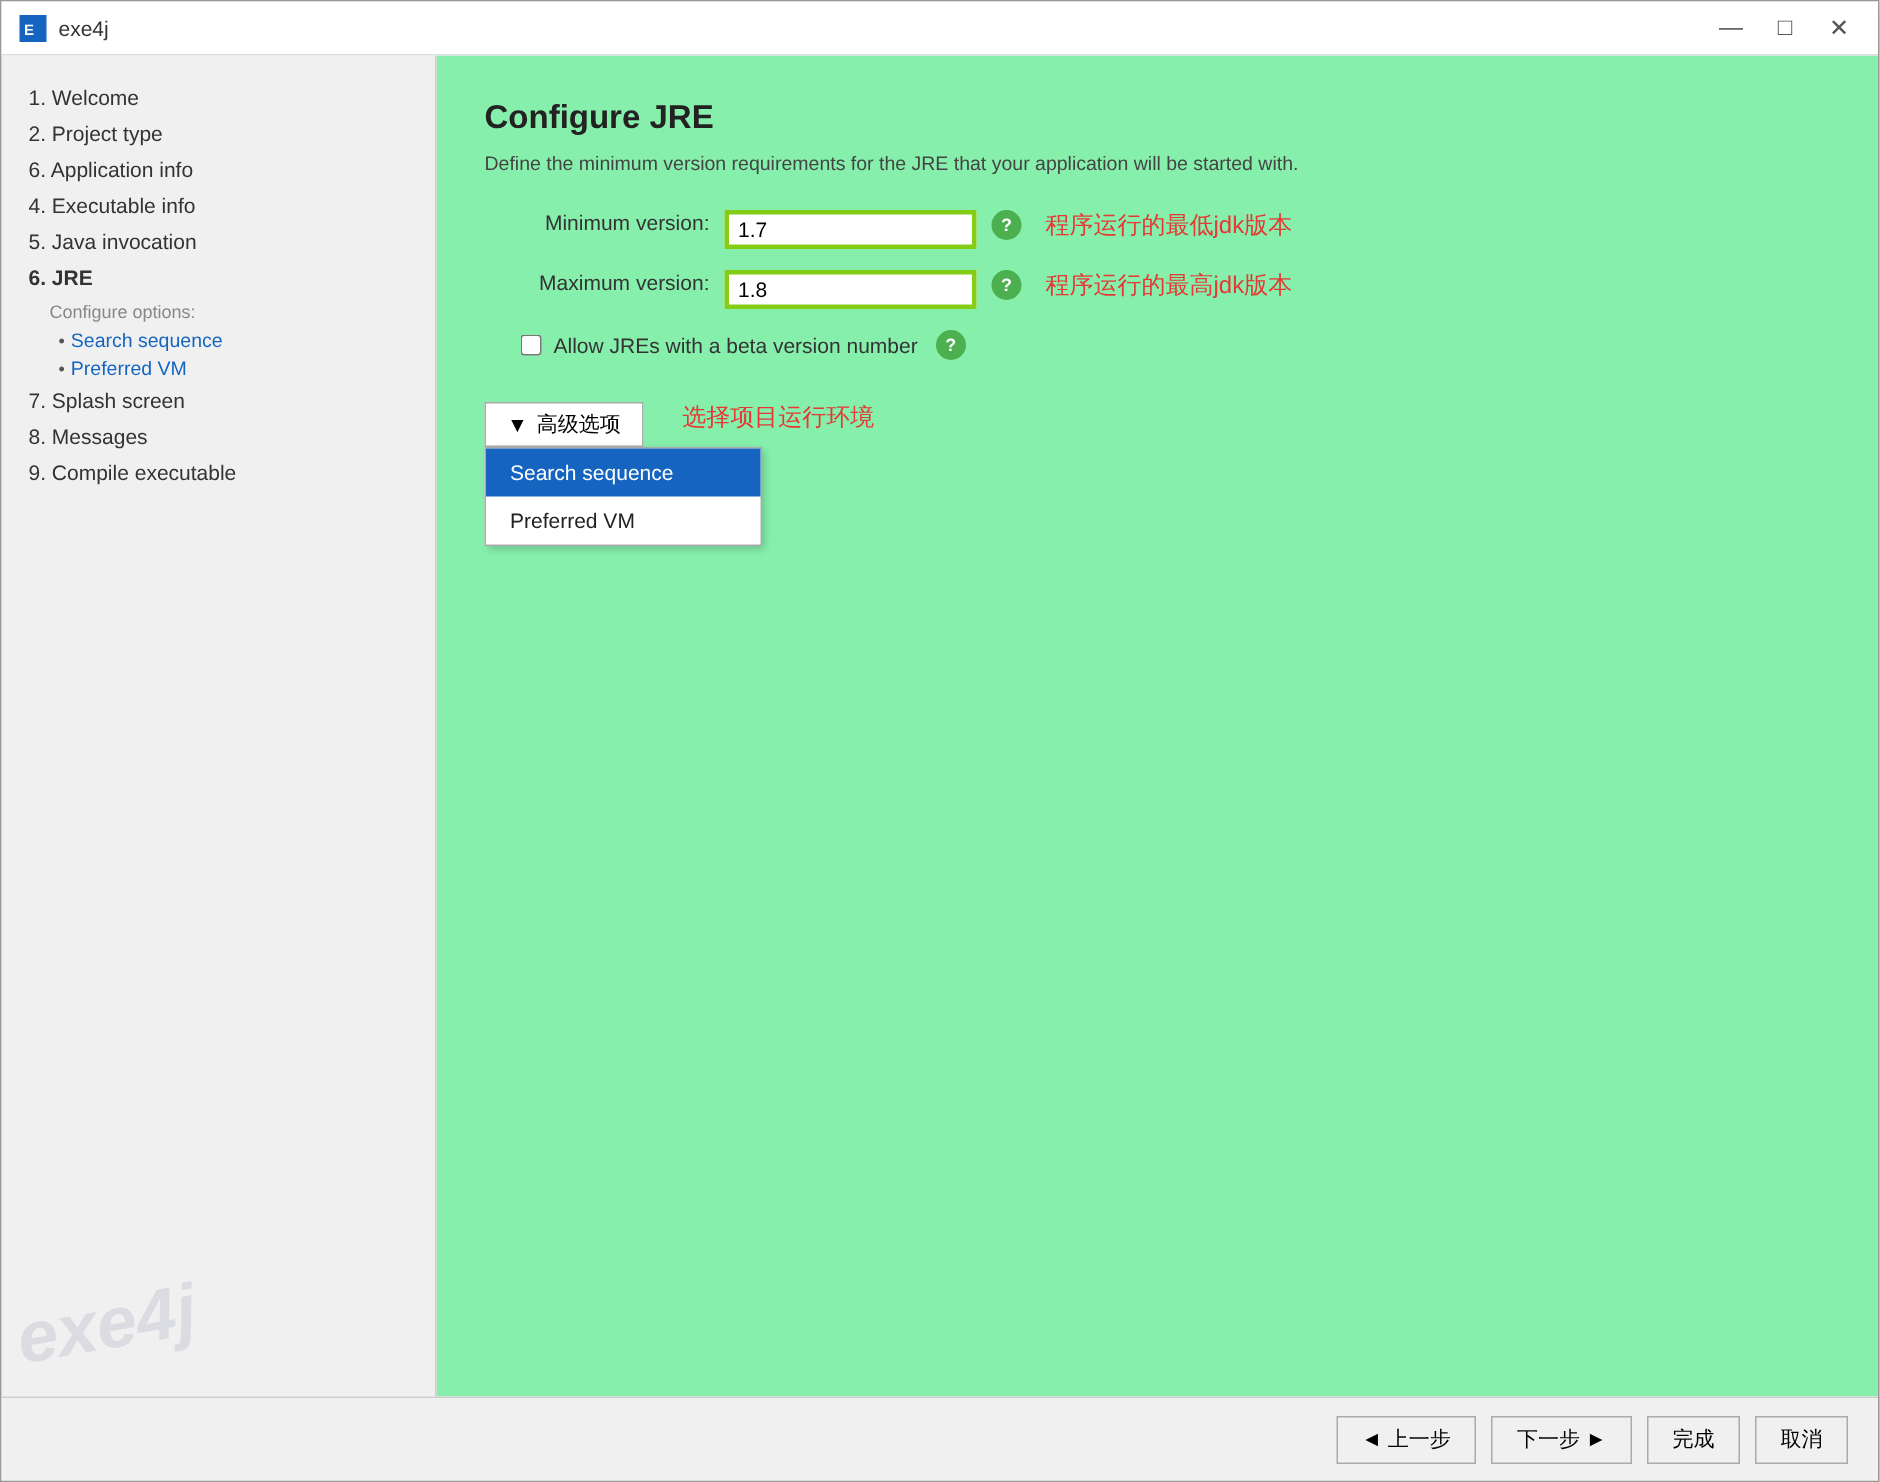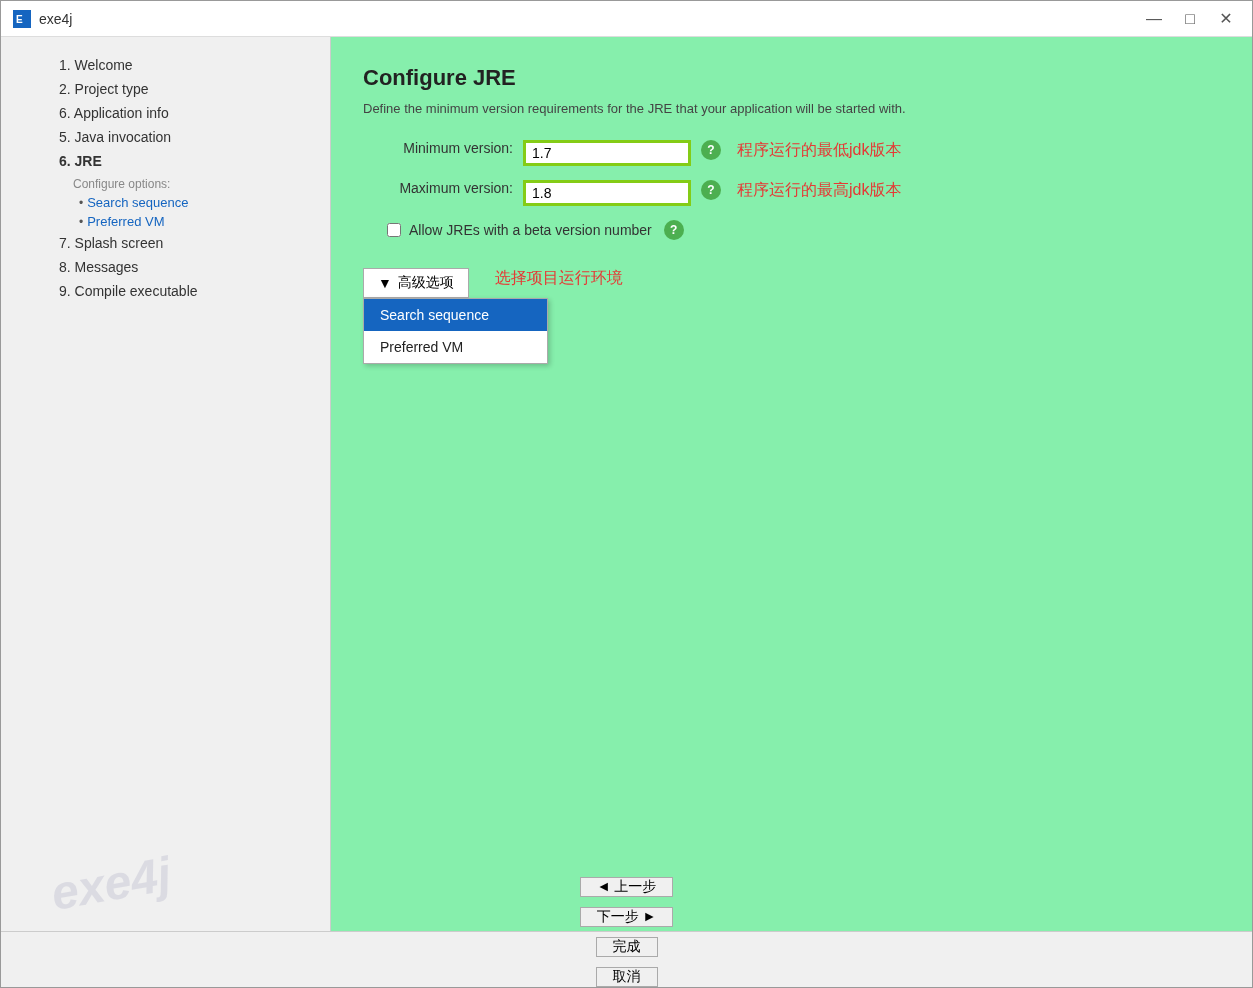--- a/index.html
+++ b/index.html
@@ -63,21 +63,20 @@
       display: flex;
       align-items: center;
       justify-content: center;
       font-size: 16px;
       color: #555;
     }
     .content-area {
       display: flex;
       flex: 1;
       overflow: hidden;
-      padding-left: 40px;
     }
     .sidebar {
       width: 290px;
       background: #f0f0f0;
       border-right: 1px solid #ccc;
       padding: 16px 12px;
       position: relative;
     }
     .sidebar-nav {
       list-style: none;
@@ -245,21 +244,20 @@
     }
     .footer {
       height: 56px;
       background: #f0f0f0;
       border-top: 1px solid #ccc;
       display: flex;
       align-items: center;
       justify-content: flex-end;
       padding: 0 20px;
       gap: 10px;
-      flex-direction: column;
     }
     .footer-btn {
       height: 32px;
       padding: 0 16px;
       background: #f0f0f0;
       border: 1px solid #aaa;
       font-size: 14px;
       cursor: pointer;
       display: flex;
       align-items: center;
@@ -288,20 +286,21 @@
     </div>
   </div>
 
   <div class="content-area">
 
     <div class="sidebar">
       <ul class="sidebar-nav">
         <li>1. Welcome</li>
         <li>2. Project type</li>
         <li>6. Application info</li>
+        <li>4. Executable info</li>
         <li>5. Java invocation</li>
         <li class="active">6. JRE</li>
       </ul>
       <div class="advanced-label">Configure options:</div>
       <ul class="sidebar-subnav">
         <li>Search sequence</li>
         <li>Preferred VM</li>
       </ul>
       <ul class="sidebar-nav">
         <li>7. Splash screen</li>

